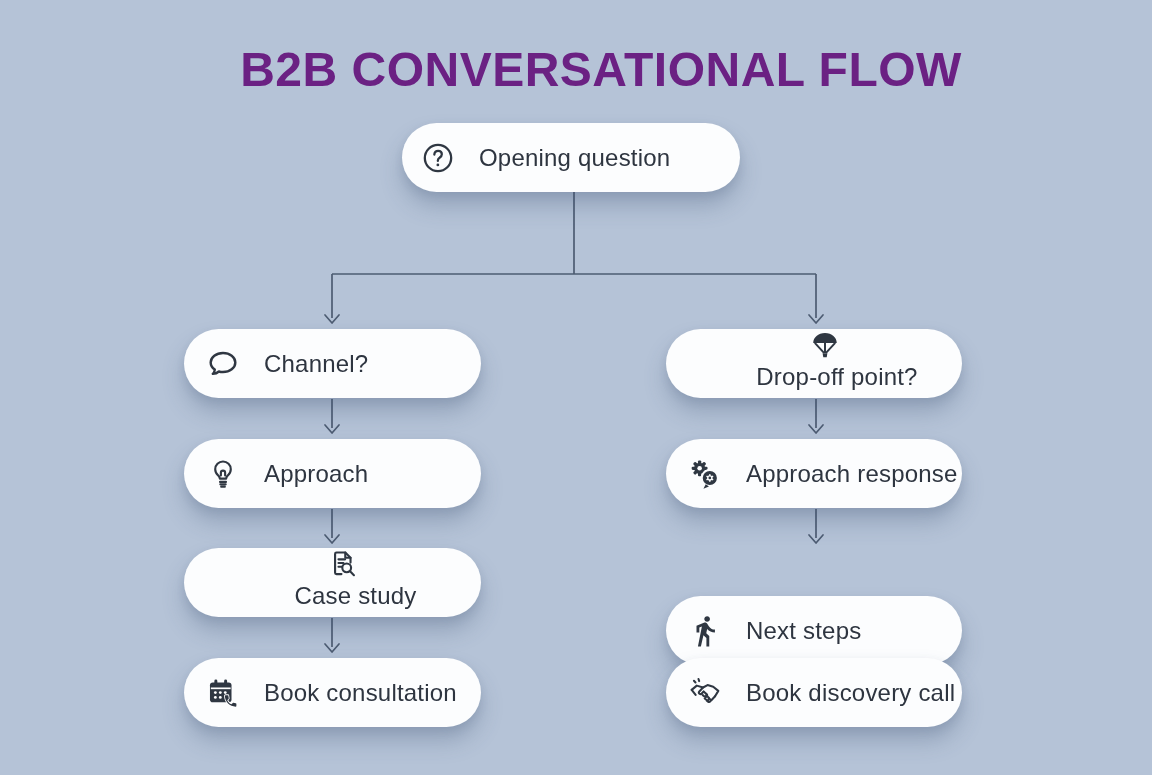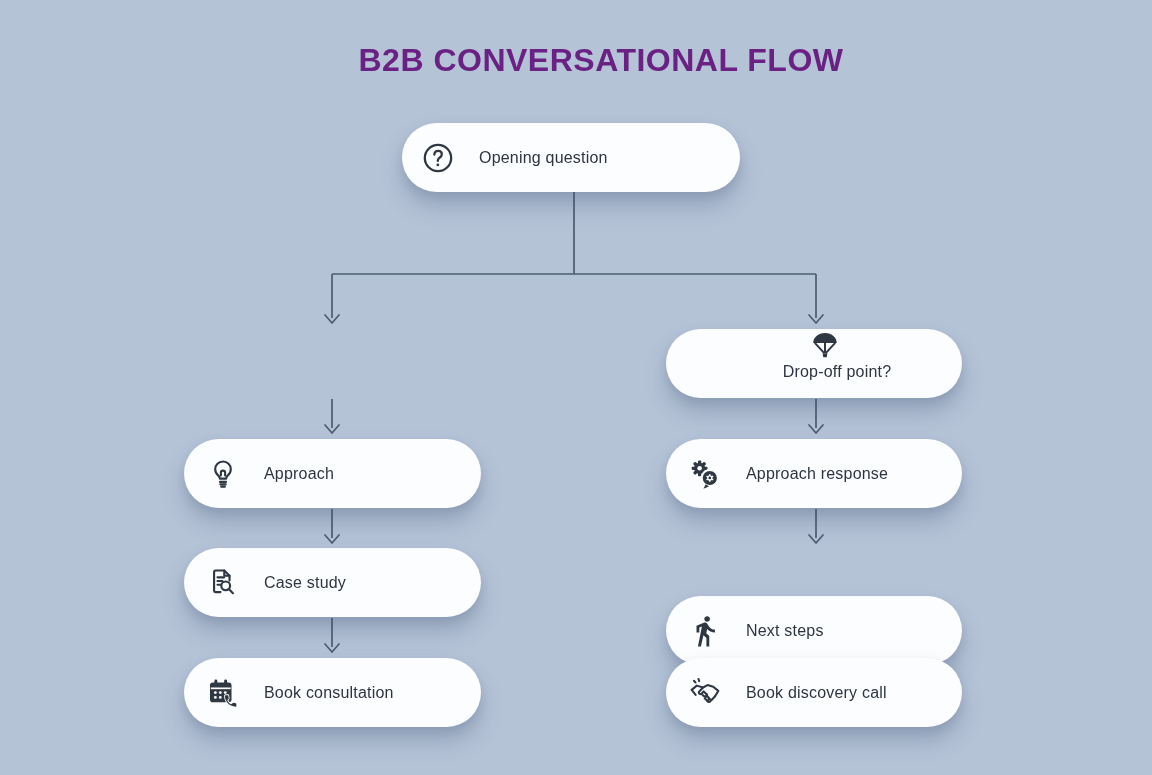--- a/index.html
+++ b/index.html
@@ -5,38 +5,38 @@
   html,body{margin:0;padding:0;}
   body{
     width:1152px;height:775px;
     background:#b5c3d7;
     font-family:"Liberation Sans",sans-serif;
     position:relative;overflow:hidden;
   }
   .canvas{position:absolute;inset:0;}
   .title{
     position:absolute;top:42px;left:601px;transform:translateX(-50%);
-    margin:0;font-size:32px;font-weight:800;letter-spacing:.5px;
+    margin:0;font-size:48px;font-weight:800;letter-spacing:.5px;
     color:#6b2183;white-space:nowrap;text-align:center;
   }
   .connectors{position:absolute;left:0;top:0;z-index:0;}
   .connectors path{stroke:#4d5c72;stroke-width:1.7;fill:none;}
   .connectors path.chev{stroke-linecap:round;stroke-linejoin:round;}
   .node{
     position:absolute;z-index:1;height:69px;
     background:#fcfdfe;border-radius:35px;
     display:flex;align-items:center;box-sizing:border-box;
     padding-left:22px;
     box-shadow:0 14px 22px rgba(62,82,114,.28),0 4px 8px rgba(62,82,114,.12);
     color:#2e3540;
   }
   .node.root{padding-left:19px;}
   .icon{width:34px;height:34px;flex:0 0 34px;display:flex;align-items:center;justify-content:center;color:#2f3742;}
   .icon svg{width:100%;height:100%;display:block;}
-  .label{margin-left:24px;font-size:16px;letter-spacing:.2px;color:#2e3540;white-space:nowrap;}
+  .label{margin-left:24px;font-size:24px;letter-spacing:.2px;color:#2e3540;white-space:nowrap;}
 </style>
 </head>
 <body>
 
 <div class="canvas">
 
   <h1 class="title">B2B CONVERSATIONAL FLOW</h1>
 
   <svg class="connectors" width="1152" height="775" viewBox="0 0 1152 775">
     <path d="M574 191 V274"></path>
@@ -65,33 +65,41 @@
     <span class="icon">
       <svg viewBox="0 0 24 24">
         <circle cx="12" cy="12" r="9.3" fill="none" stroke="currentColor" stroke-width="1.6"></circle>
         <path d="M9.4 9.6c.1-1.6 1.2-2.7 2.7-2.7 1.5 0 2.6 1 2.6 2.4 0 1.1-.6 1.8-1.6 2.5-.9.6-1.2 1.1-1.2 2v.3" fill="none" stroke="currentColor" stroke-width="1.6" stroke-linecap="round"></path>
         <circle cx="11.9" cy="16.9" r="1" fill="currentColor"></circle>
       </svg>
     </span>
     <span class="label">Opening question</span>
   </div>
 
+  <div class="node" style="left:184px;top:329px;width:297px;">
+    <span class="icon">
+      <svg viewBox="0 0 24 24">
+        <path d="M12 4.2C7.2 4.2 3.3 7.2 3.3 10.9c0 2 1.1 3.8 2.9 5-0.1 1.2-.6 2.3-1.4 3.1 1.7-.1 3.2-.7 4.3-1.7.9.3 1.9.4 2.9.4 4.8 0 8.7-3 8.7-6.8S16.8 4.2 12 4.2z" fill="none" stroke="currentColor" stroke-width="1.7" stroke-linejoin="round"></path>
+      </svg>
+    </span>
+    <span class="label">Channel?</span>
+  </div>
 
   <div class="node" style="left:184px;top:439px;width:297px;">
     <span class="icon">
       <svg viewBox="0 0 24 24" fill="none" stroke="currentColor" stroke-width="1.5" stroke-linecap="round" stroke-linejoin="round">
         <path d="M12 3.2c-3.1 0-5.5 2.4-5.5 5.4 0 1.9 1 3.4 2.1 4.4.7.6 1.1 1.4 1.2 2.3h4.4c.1-.9.5-1.7 1.2-2.3 1.1-1 2.1-2.5 2.1-4.4 0-3-2.4-5.4-5.5-5.4z"></path>
         <path d="M10.5 13v-1.9a1.5 1.5 0 1 1 3 0V13"></path>
         <path d="M9.9 17.6h4.2M10.1 19.3h3.8M10.7 21h2.6"></path>
       </svg>
     </span>
     <span class="label">Approach</span>
   </div>
 
-  <div class="node" style="left:184px;top:548px;width:297px;">
+  <div class="node" style="left:184px;top:548px;width:297px;flex-direction:column;">
     <span class="icon">
       <svg viewBox="0 0 24 24" fill="none" stroke="currentColor" stroke-width="1.5" stroke-linecap="round" stroke-linejoin="round">
         <path d="M10.2 18.4H6.7a1 1 0 0 1-1-1V4.2a1 1 0 0 1 1-1h6.2l3.7 3.7v3.4"></path>
         <path d="M12.9 3.2v3.7h3.7"></path>
         <path d="M8.1 8h4.7M8.1 10.6h3.5M8.1 13.2h2.4"></path>
         <circle cx="13.9" cy="14" r="3.1"></circle>
         <path d="M16.1 16.3l2.9 2.9"></path>
       </svg>
     </span>
     <span class="label">Case study</span>

